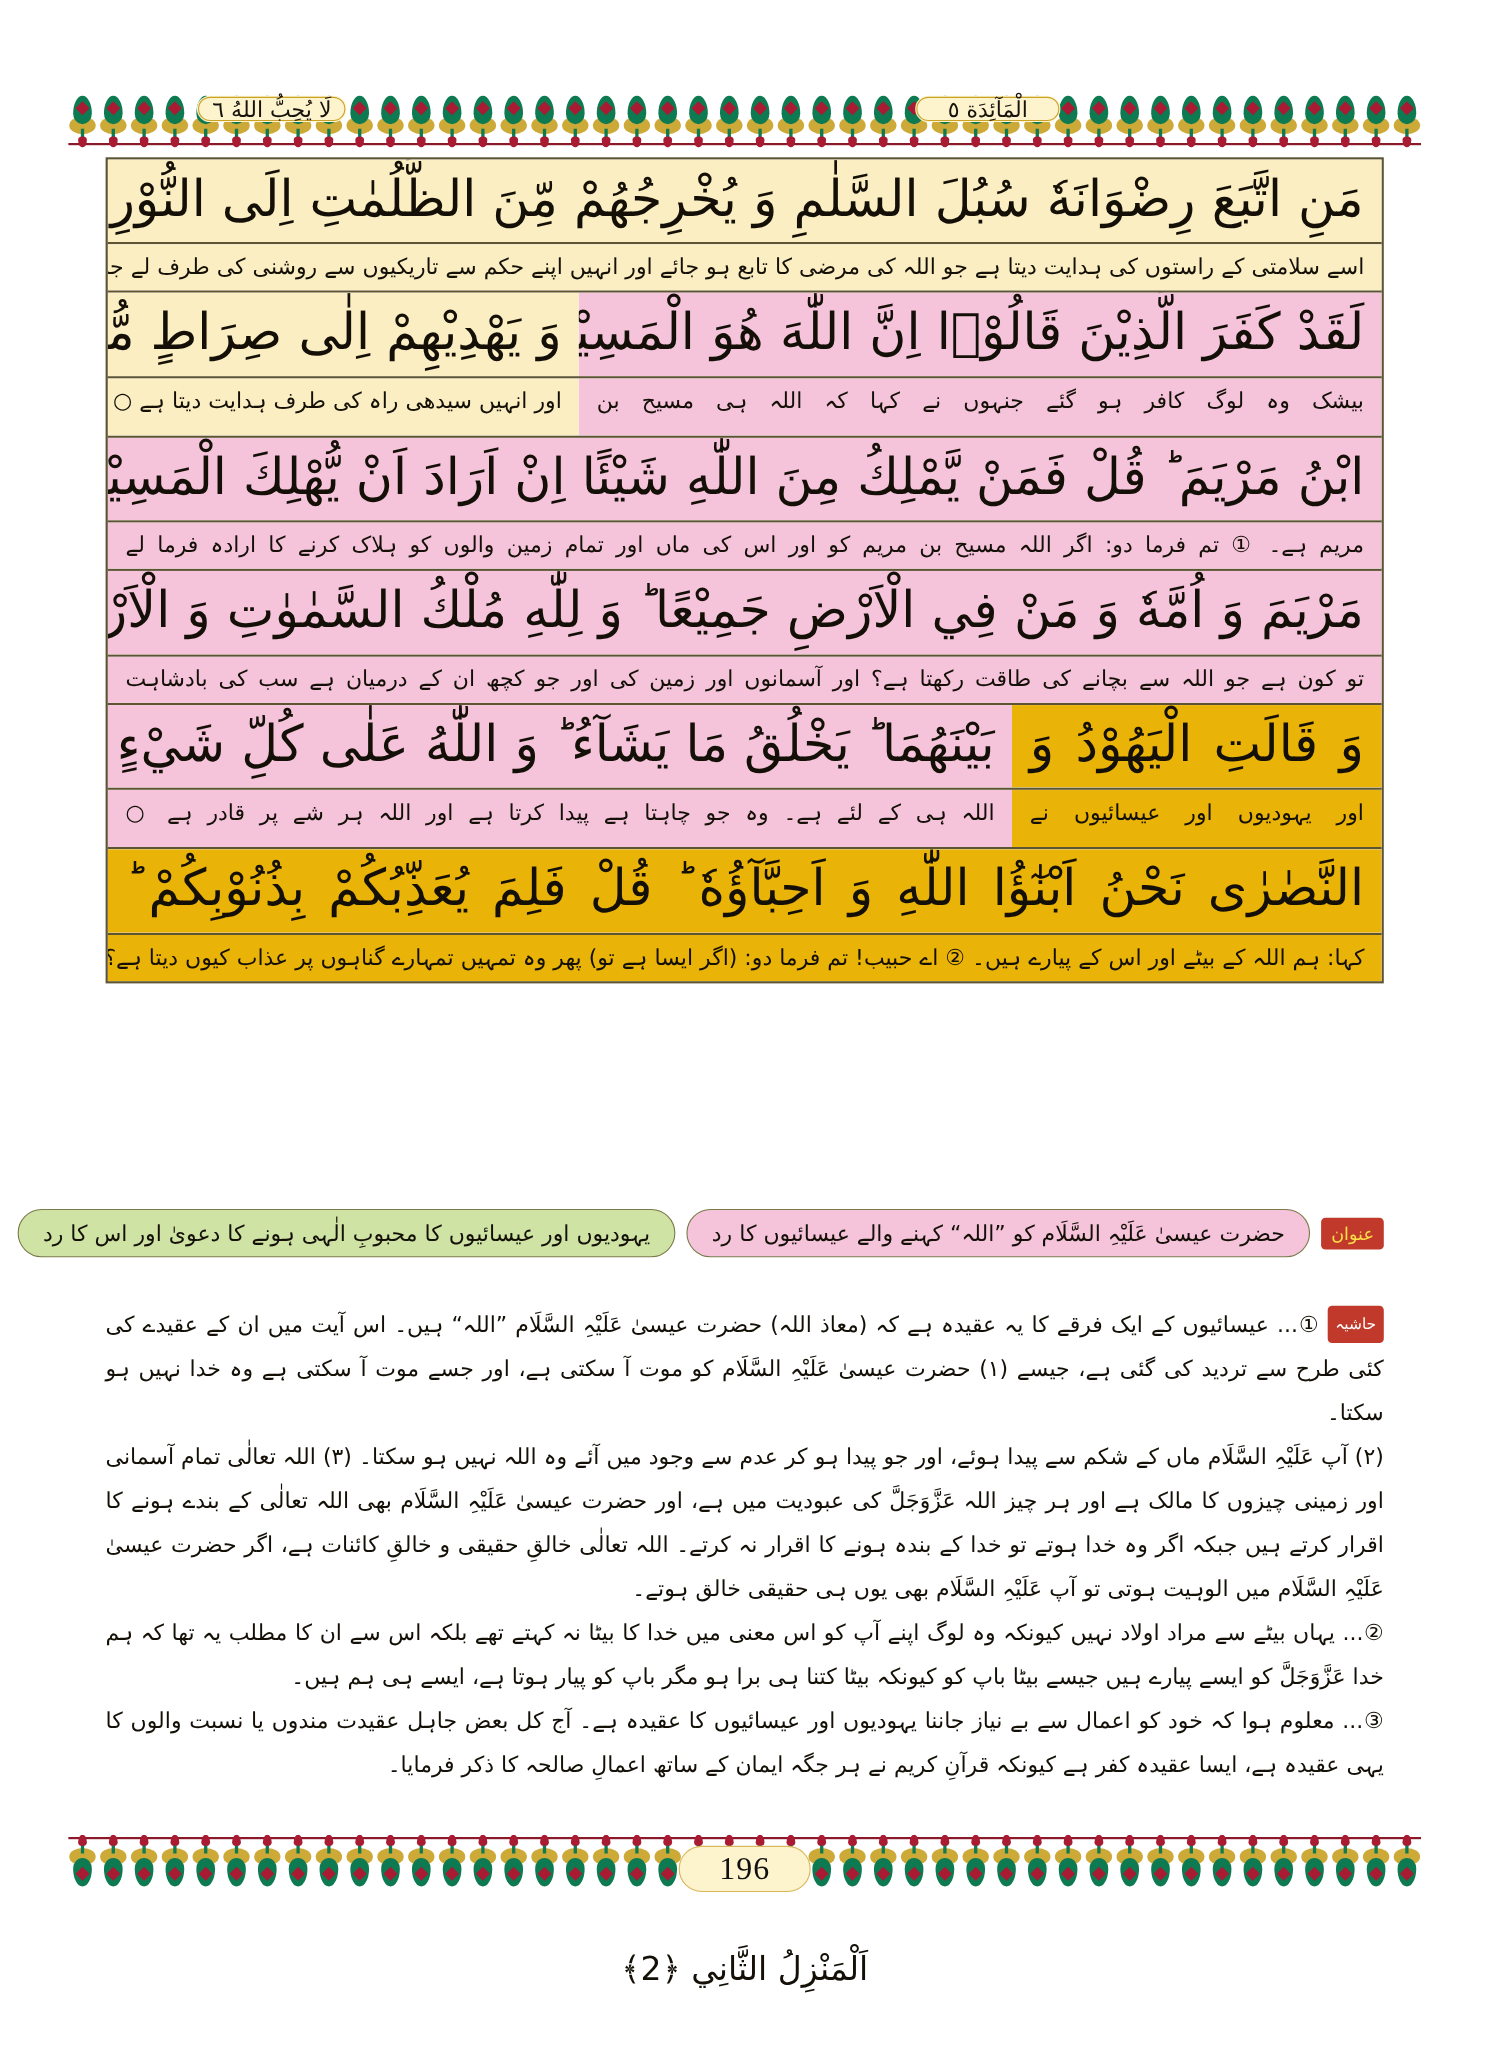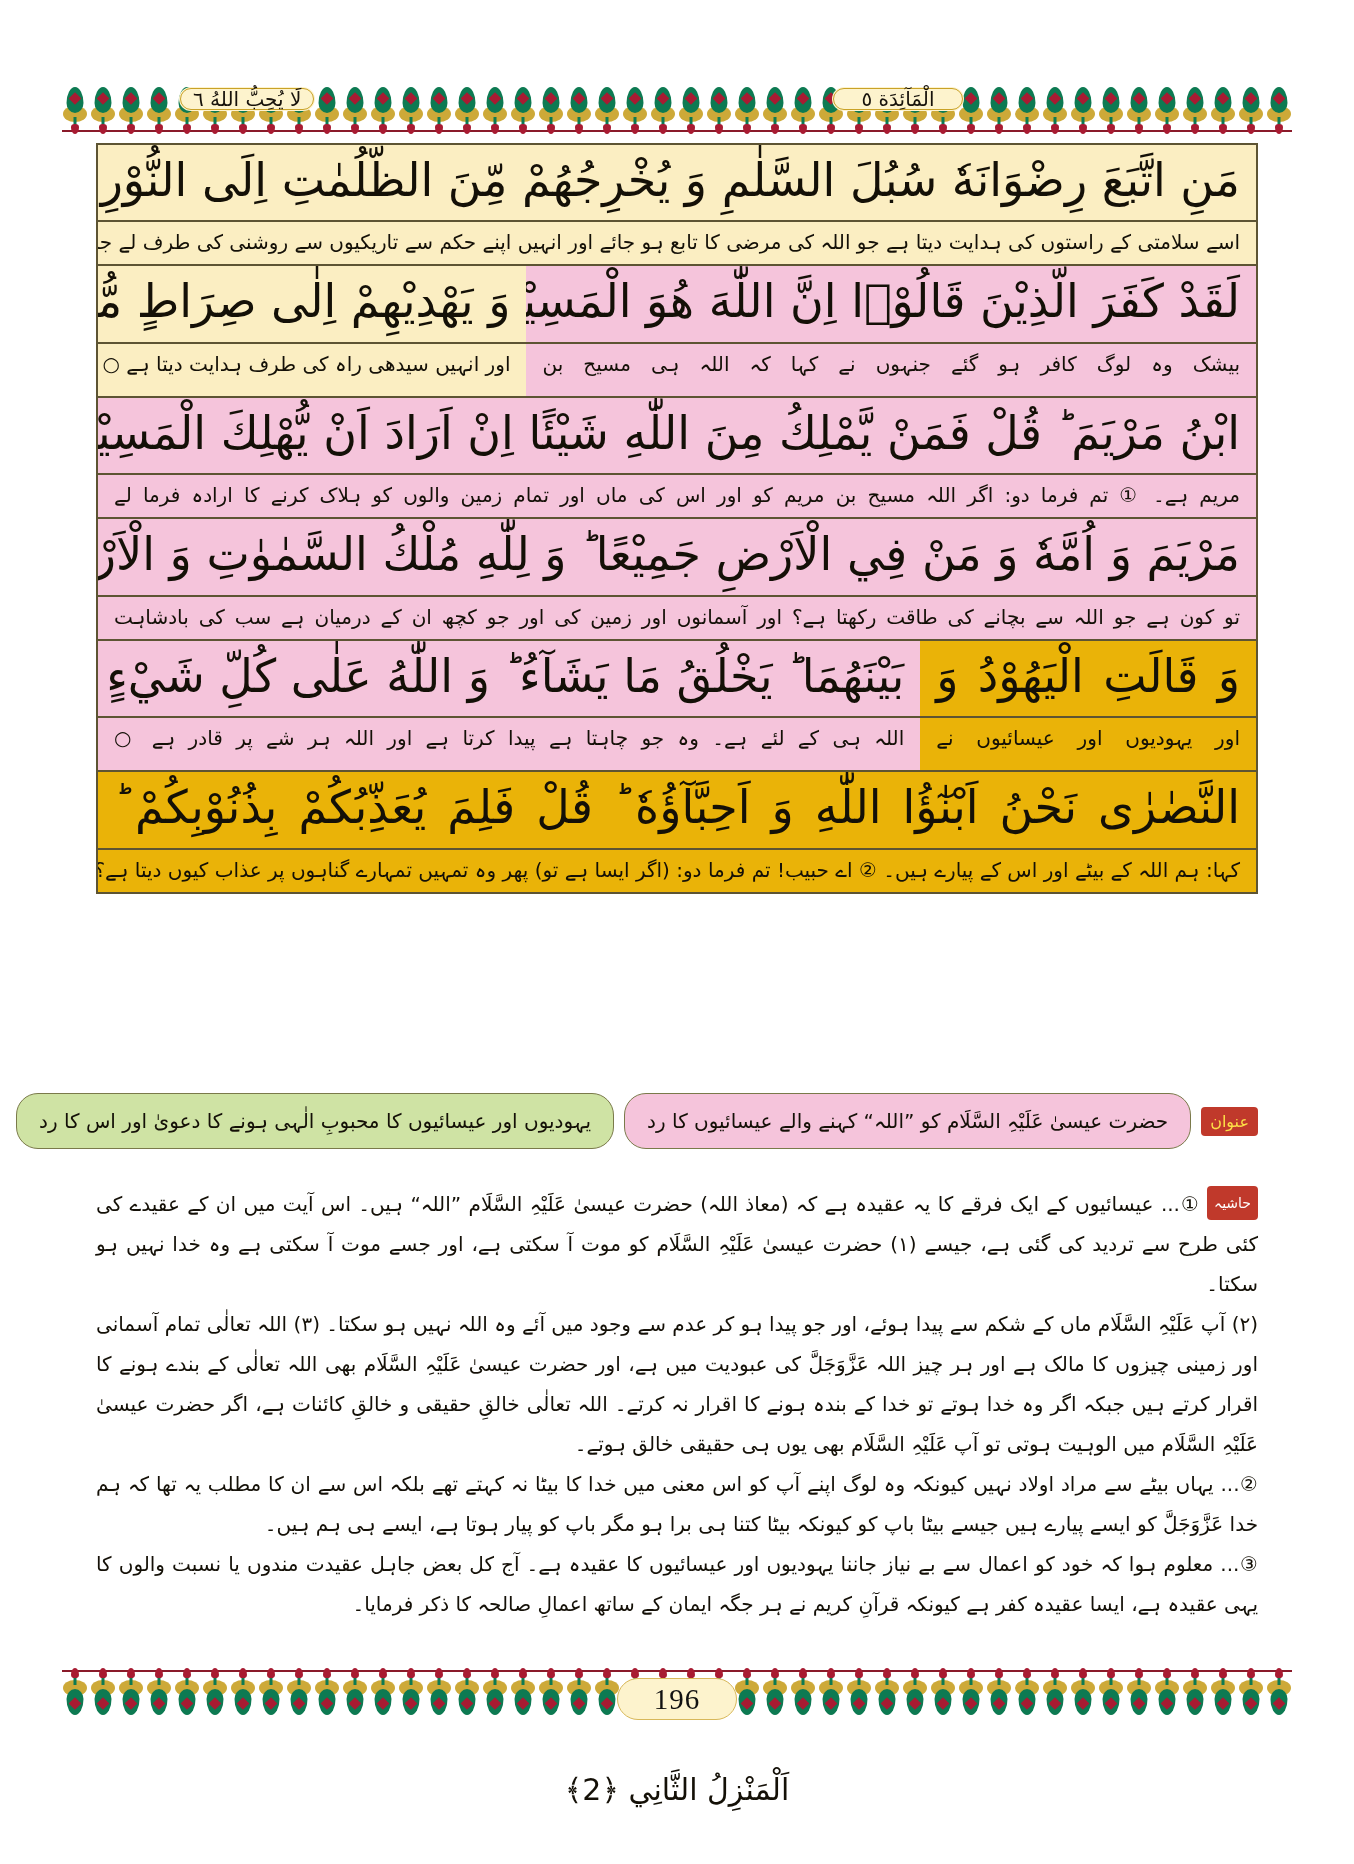--- a/index.html
+++ b/index.html
@@ -228,21 +228,21 @@
     border-radius: 4px;
     font-size: 16px;
     padding: 5px 9px;
     font-family: "DejaVu Sans", sans-serif;
     white-space: nowrap;
     flex: 0 0 auto;
   }
   .unwan-pill {
     border-radius: 22px;
     border: 1px solid #7a7a4a;
-    height: 56px;
+    height: 44px;
     display: flex;
     align-items: center;
     justify-content: center;
     padding: 0 22px;
     font-size: 20px;
     font-family: "DejaVu Sans", sans-serif;
     white-space: nowrap;
     color: #141007;
     flex: 0 0 auto;
   }

